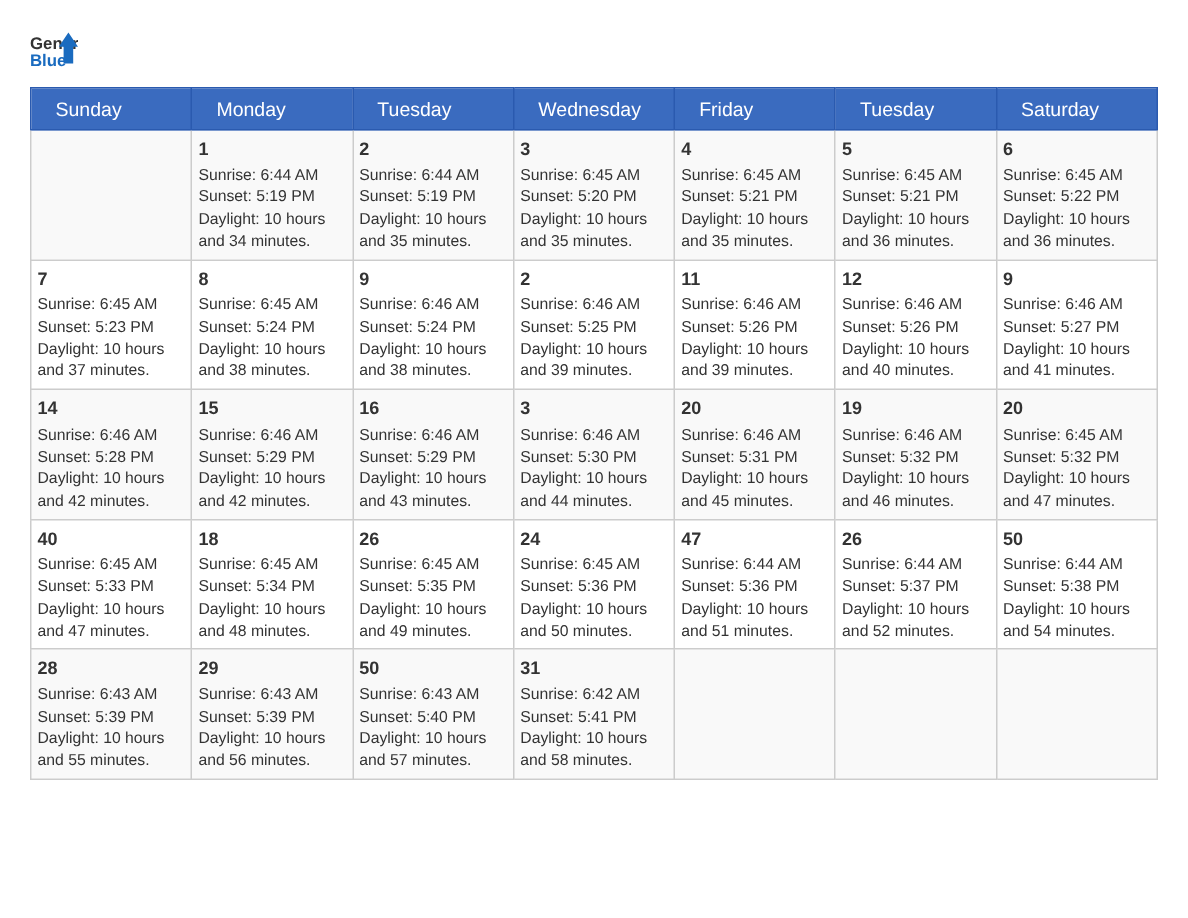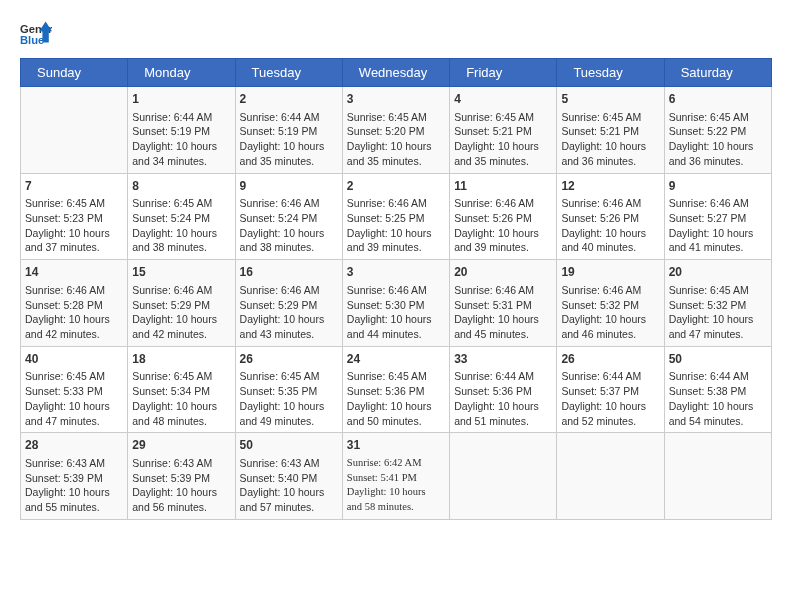--- a/index.html
+++ b/index.html
@@ -273,21 +273,21 @@
 and 49 minutes.</div>
         </td>
         <td>
           <span class="day-num">24</span>
           <div class="day-info" style="white-space: pre-line;">Sunrise: 6:45 AM
 Sunset: 5:36 PM
 Daylight: 10 hours
 and 50 minutes.</div>
         </td>
         <td>
-          <span class="day-num">33</span>
+          <span class="day-num">47</span>
           <div class="day-info" style="white-space: pre-line;">Sunrise: 6:44 AM
 Sunset: 5:36 PM
 Daylight: 10 hours
 and 51 minutes.</div>
         </td>
         <td>
           <span class="day-num">26</span>
           <div class="day-info" style="white-space: pre-line;">Sunrise: 6:44 AM
 Sunset: 5:37 PM
 Daylight: 10 hours
@@ -318,21 +318,21 @@
         </td>
         <td>
           <span class="day-num">50</span>
           <div class="day-info" style="white-space: pre-line;">Sunrise: 6:43 AM
 Sunset: 5:40 PM
 Daylight: 10 hours
 and 57 minutes.</div>
         </td>
         <td>
           <span class="day-num">31</span>
-          <div class="day-info" style="white-space: pre-line; font-family: Liberation Serif, serif;">Sunrise: 6:42 AM
+          <div class="day-info" style="white-space: pre-line;">Sunrise: 6:42 AM
 Sunset: 5:41 PM
 Daylight: 10 hours
 and 58 minutes.</div>
         </td>
         <td></td>
         <td></td>
         <td></td>
       </tr>
     </tbody>
 </table>

